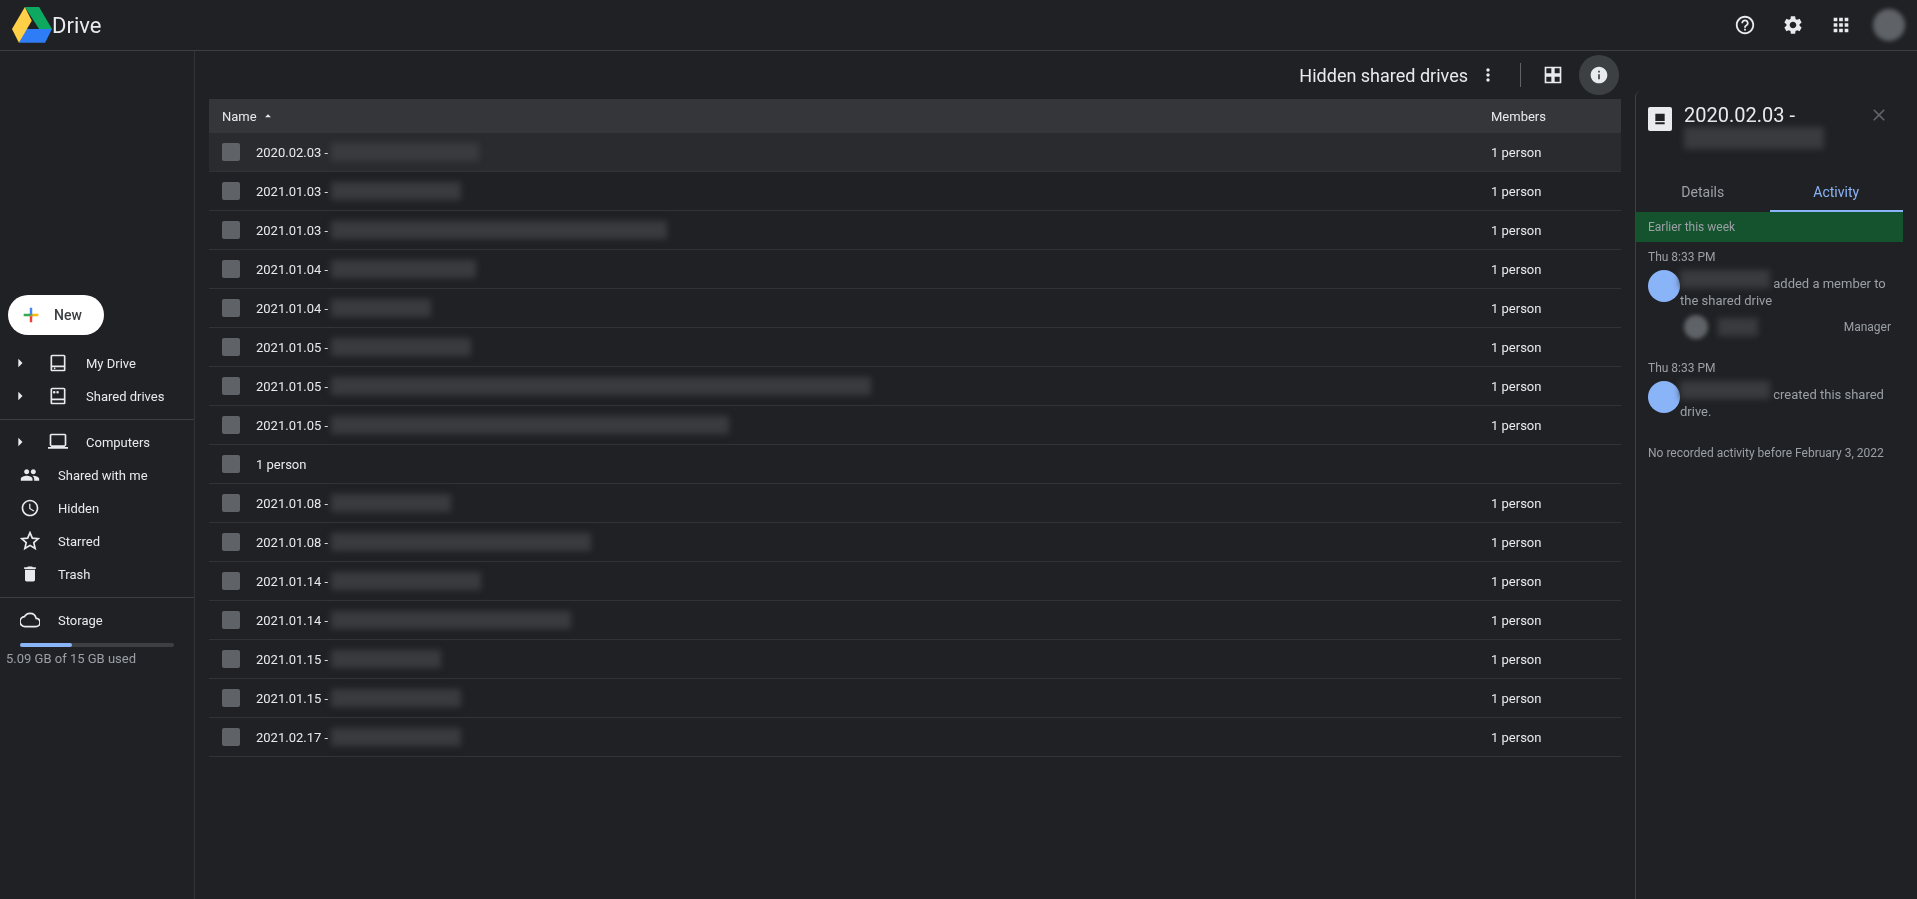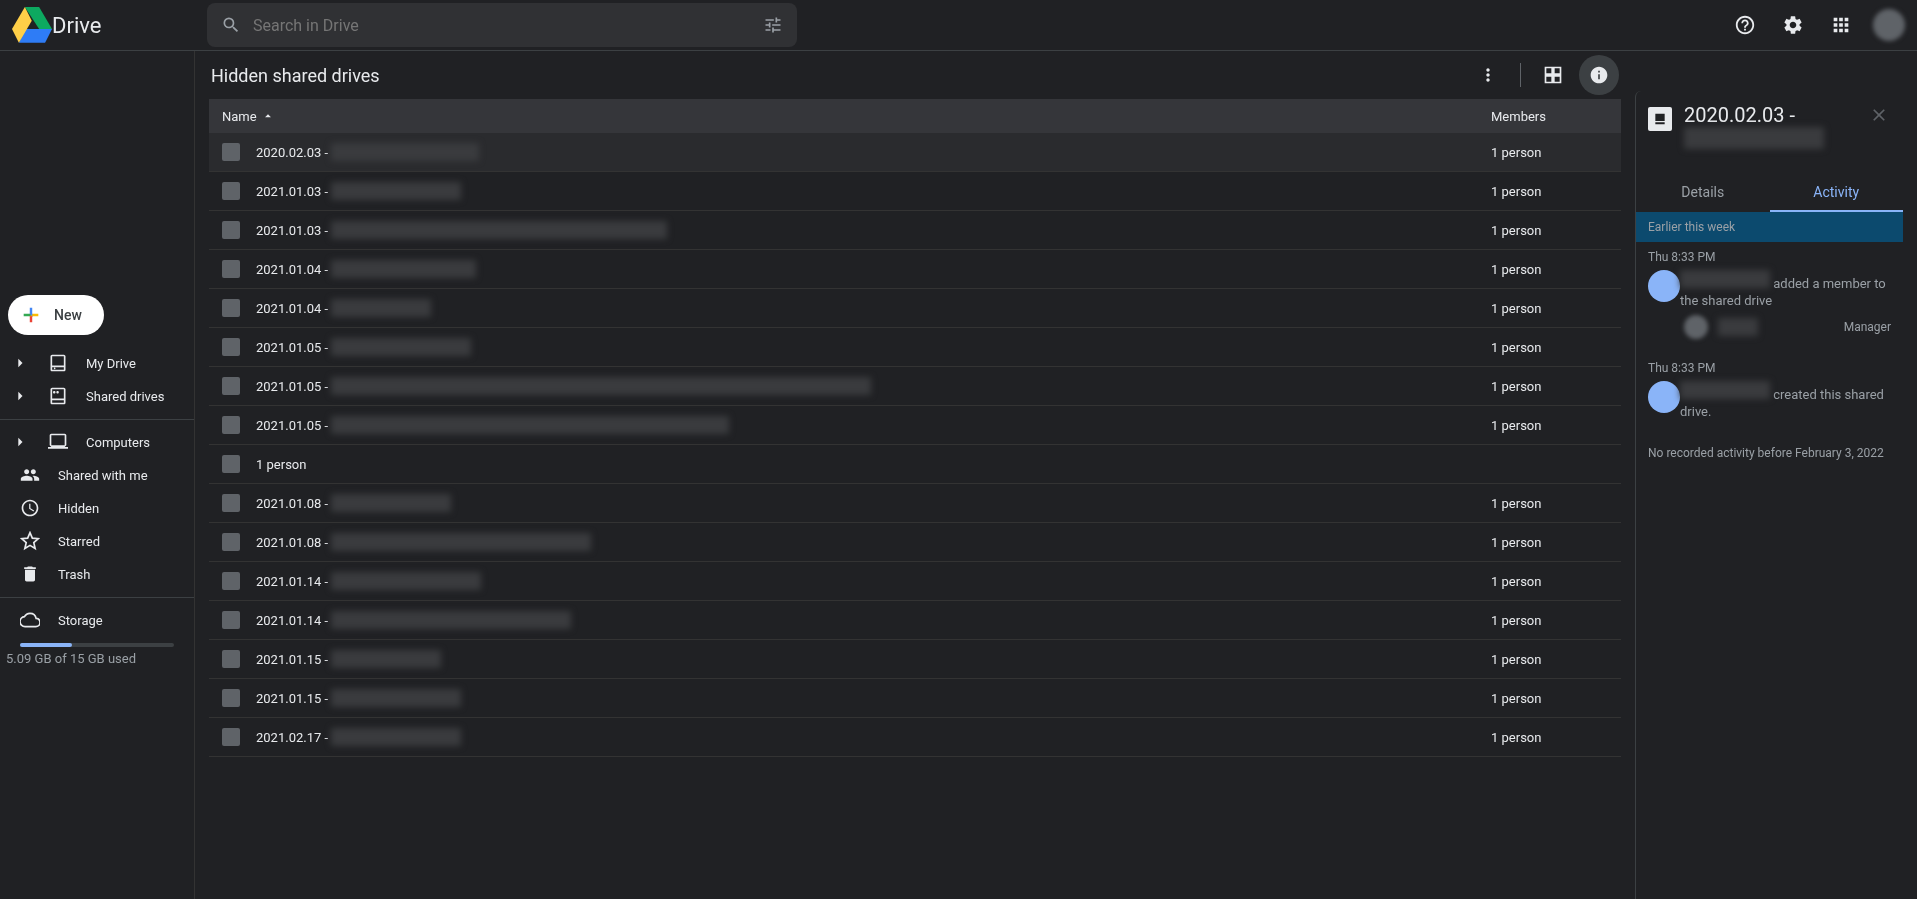--- a/index.html
+++ b/index.html
@@ -22,21 +22,21 @@
 .nav-item { display:flex; align-items:center; height:33px; padding-left:10px; gap:18px; font-size:13px; color:#e8eaed; cursor:pointer; border-radius:0 16px 16px 0; margin-right:12px; }
 .nav-item.indented { padding-left:20px; }
 .nav-item svg { width:20px; height:20px; fill:#e8eaed; flex-shrink:0; }
 .expand { width:12px; height:12px; }
 .divider { height:1px; background:#3c4043; margin:6px 0; }
 .storage-bar { margin:6px 20px 4px 20px; height:4px; background:#3c4043; border-radius:2px; }
 .storage-fill { height:100%; width:34%; background:#8ab4f8; border-radius:2px; }
 .storage-txt { margin-left:6px; font-size:13px; color:#9aa0a6; }
 .content { flex:1; display:flex; flex-direction:column; min-width:0; }
 .content-header { display:flex; align-items:center; height:48px; padding:0 16px; }
-.content-header h1 { font-size:18px; font-weight:400; flex:1; }
+.content-header h1 { font-size:18px; font-weight:400; flex:1;text-align:right; }
 .ch-actions { display:flex; align-items:center; gap:6px; }
 .ch-actions .sep { width:1px; height:24px; background:#5f6368; margin:0 6px; }
 .ch-btn { width:40px; height:40px; display:flex; align-items:center; justify-content:center; border-radius:50%; cursor:pointer; }
 .ch-btn svg { width:20px; height:20px; fill:#e8eaed; }
 .ch-btn.active { background:#3c4043; }
 .table-wrap { flex:1; overflow-y:auto; margin:0 14px; }
 .table-head { display:flex; height:34px; align-items:center; background:#35363a; padding-left:13px; font-size:13px; color:#e8eaed; position:sticky; top:0; }
 .col-name { flex:1; display:flex; align-items:center; gap:4px;}
 .col-members { width:130px; }
 .arrow-up { width:14px; height:14px; fill:#e8eaed; }
@@ -49,21 +49,21 @@
 .panel-hd { display:flex; align-items:flex-start; padding:12px 12px 4px 12px; gap:12px; }
 .panel-hd-icon { width:24px; height:24px; background:#e8eaed; border-radius:2px; margin-top:4px; display:flex; align-items:center; justify-content:center; }
 .panel-hd-icon svg { width:16px; height:16px; fill:#202124;}
 .panel-title { font-size:20px; flex:1; }
 .panel-title .redact { height:22px; }
 .close-x { width:24px; height:24px; cursor:pointer; color:#5f6368; display:flex;align-items:center;justify-content:center;}
 .close-x svg{width:20px;height:20px;fill:#5f6368;}
 .tabs { display:flex; margin-top:16px; }
 .tab { flex:1; text-align:center; font-size:14px; color:#9aa0a6; padding:10px 0; cursor:pointer; border-bottom:2px solid transparent; }
 .tab.active { color:#8ab4f8; border-bottom-color:#8ab4f8; }
-.section-label { background:#0c4a6e; font-size:12px; color:#9aa0a6; padding:8px 12px; }
+.section-label { background:#14532d; font-size:12px; color:#9aa0a6; padding:8px 12px; }
 .act-group { padding:8px 12px 14px 12px; }
 .act-time { font-size:12px; color:#9aa0a6; margin-bottom:6px; }
 .act-row { display:flex; font-size:13px; color:#9aa0a6; line-height:17px; }
 .act-avatar { width:32px; height:32px; border-radius:50%; background:#8ab4f8; flex-shrink:0; }
 .act-avatar.grey { background:#5f6368; filter:blur(2px); width:24px; height:24px; margin-left:36px; }
 .act-row2 { display:flex; align-items:center; gap:10px; font-size:12px; color:#9aa0a6; margin-top:6px;}
 .act-row2 .role { margin-left:auto; }
 .no-activity { font-size:12px; color:#9aa0a6; padding:12px; }
 .plus-icon { width:22px; height:22px; }
 ::-webkit-scrollbar{width:10px}::-webkit-scrollbar-thumb{background:#424346;border-radius:5px}
@@ -75,29 +75,20 @@
   <div class="logo-wrap">
     <div class="logo">
       <svg viewBox="0 0 87 78">
           <path fill="#0da960" d="M28 0h31l28 48H59z"></path>
           <path fill="#2e7cf6" d="M87 48 72 78H15l14-30z"></path>
           <path fill="#ffcf48" d="M28 0 0 48l15 30 28-48z"></path>
         </svg>
     </div>
     <span>Drive</span>
   </div>
-  <div class="search-bar">
-    <svg viewBox="0 0 24 24">
-        <path d="M15.5 14h-.79l-.28-.27A6.471 6.471 0 0016 9.5 6.5 6.5 0 109.5 16c1.61 0 3.09-.59 4.23-1.57l.27.28v.79l5 4.99L20.49 19l-4.99-5zm-6 0C7.01 14 5 11.99 5 9.5S7.01 5 9.5 5 14 7.01 14 9.5 11.99 14 9.5 14z"></path>
-      </svg>
-    <input placeholder="Search in Drive" style="">
-    <svg class="tune" viewBox="0 0 24 24">
-        <path d="M3 17v2h6v-2H3zM3 5v2h10V5H3zm10 16v-2h8v-2h-8v-2h-2v6h2zM7 9v2H3v2h4v2h2V9H7zm14 4v-2H11v2h10zm-6-4h2V7h4V5h-4V3h-2v6z"></path>
-      </svg>
-  </div>
   <div class="header-actions">
     <div class="hicon">
         <svg viewBox="0 0 24 24">
           <path d="M11 18h2v-2h-2v2zm1-16C6.48 2 2 6.48 2 12s4.48 10 10 10 10-4.48 10-10S17.52 2 12 2zm0 18c-4.41 0-8-3.59-8-8s3.59-8 8-8 8 3.59 8 8-3.59 8-8 8zm0-14c-2.21 0-4 1.79-4 4h2c0-1.1.9-2 2-2s2 .9 2 2c0 2-3 1.75-3 5h2c0-2.25 3-2.5 3-5 0-2.21-1.79-4-4-4z"></path>
         </svg>
       </div>
     <div class="hicon">
         <svg viewBox="0 0 24 24">
           <path d="M19.14 12.94c.04-.3.06-.61.06-.94 0-.32-.02-.64-.07-.94l2.03-1.58a.49.49 0 00.12-.61l-1.92-3.32a.488.488 0 00-.59-.22l-2.39.96c-.5-.38-1.03-.7-1.62-.94l-.36-2.54a.484.484 0 00-.48-.41h-3.84c-.24 0-.43.17-.47.41l-.36 2.54c-.59.24-1.13.57-1.62.94l-2.39-.96c-.22-.08-.47 0-.59.22L2.74 8.87c-.12.21-.08.47.12.61l2.03 1.58c-.05.3-.09.63-.09.94s.02.64.07.94l-2.03 1.58a.49.49 0 00-.12.61l1.92 3.32c.12.22.37.29.59.22l2.39-.96c.5.38 1.03.7 1.62.94l.36 2.54c.05.24.24.41.48.41h3.84c.24 0 .44-.17.47-.41l.36-2.54c.59-.24 1.13-.56 1.62-.94l2.39.96c.22.08.47 0 .59-.22l1.92-3.32c.12-.22.07-.47-.12-.61l-2.01-1.58zM12 15.6c-1.98 0-3.6-1.62-3.6-3.6s1.62-3.6 3.6-3.6 3.6 1.62 3.6 3.6-1.62 3.6-3.6 3.6z"></path>
         </svg>

